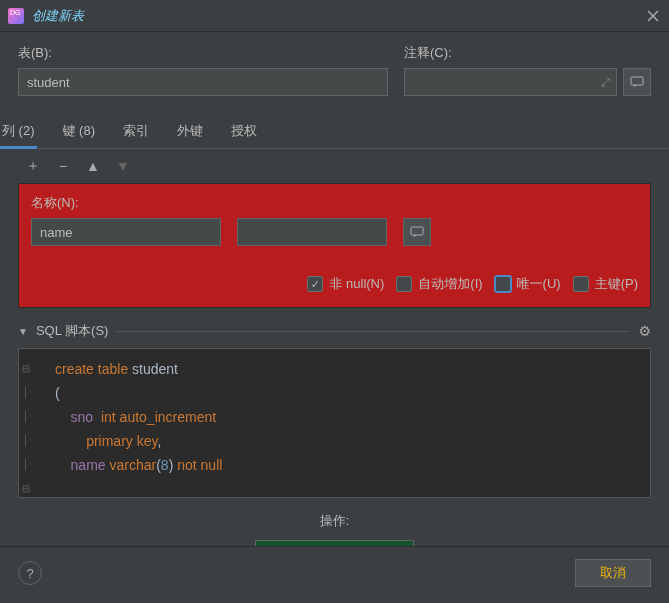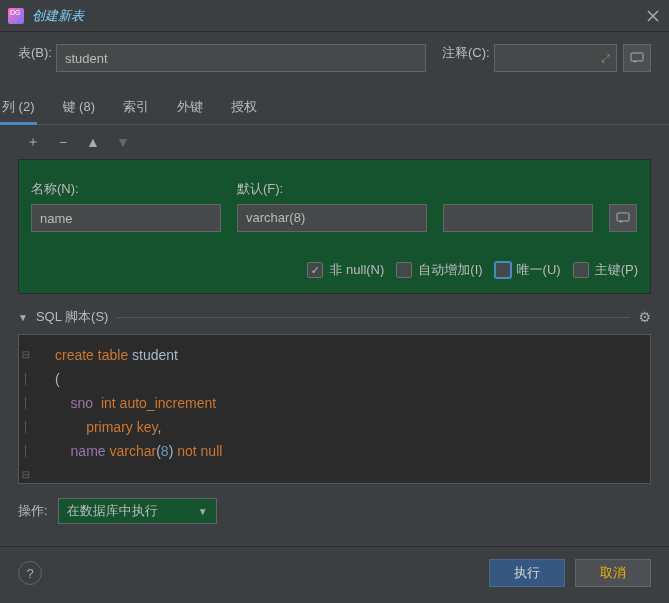--- a/index.html
+++ b/index.html
@@ -4,36 +4,36 @@
 <style>
 * { box-sizing: border-box; margin: 0; padding: 0; font-family: "Segoe UI", "Microsoft YaHei", sans-serif; }
 body { background: #3c3f41; color: #bbbbbb; width: 669px; height: 603px; overflow: hidden; font-size: 13px; }
 .titlebar { height: 32px; display: flex; align-items: center; padding: 0 8px; border-bottom: 1px solid #2b2b2b; }
 .titlebar .icon { width: 16px; height: 16px; background: linear-gradient(135deg, #ff6ec7, #7873f5); margin-right: 8px; border-radius: 2px; position: relative; }
 .titlebar .icon::after { content: "DG"; position: absolute; font-size: 7px; color: #fff; top: 1px; left: 2px; }
 .titlebar .title { flex: 1; color: #7dd3fc; font-style: italic; }
 .titlebar .close { width: 16px; height: 16px; display: flex; align-items: center; justify-content: center; cursor: pointer; }
 .content { padding: 12px 18px 0; }
 .row { display: flex; gap: 16px; }
-.field-group { display: flex; flex-direction: row; gap: 4px; }
+.field-group { display: flex; flex-direction: column; gap: 4px; }
 .field-group.half { flex: 1; }
 .label { color: #bbb; margin-bottom: 2px; }
 .input { background: #45494a; border: 1px solid #646464; color: #bbb; padding: 5px 8px; height: 28px; font-size: 13px; }
 .table-name-row .input { width: 370px; }
 .comment-input-wrap { flex: 1; display: flex; gap: 6px; align-items: flex-end; }
 .comment-box { flex: 1; background: #45494a; border: 1px solid #646464; height: 28px; position: relative; }
 .expand-icon { position: absolute; right: 6px; top: 50%; transform: translateY(-50%); color: #888; font-size: 11px; }
 .icon-btn { width: 28px; height: 28px; background: #4c5052; border: 1px solid #646464; display: flex; align-items: center; justify-content: center; cursor: pointer; color: #aaa; }
 .tabs { display: flex; gap: 24px; margin-top: 20px; border-bottom: 1px solid #555; padding-left: 0; }
 .tab { padding: 6px 2px 8px; color: #bbb; cursor: pointer; position: relative; }
 .tab.active::after { content: ""; position: absolute; bottom: -1px; left: 0; right: 0; height: 3px; background: #4a88c7; }
 .toolbar { display: flex; gap: 12px; padding: 8px 6px; align-items: center; }
 .tool-icon { width: 18px; height: 18px; display: flex; align-items: center; justify-content: center; cursor: pointer; color: #aaa; font-size: 14px; }
 .tool-icon.disabled { color: #666; cursor: default; }
-.column-editor { background: #14532d; border: 1px solid #2b2b2b; padding: 20px 12px 14px; }
+.column-editor { background: #b91c1c; border: 1px solid #2b2b2b; padding: 10px 12px 14px; }
 .col-headers { display: flex; gap: 16px; margin-bottom: 6px; }
 .col-headers .h { color: #bbb; }
 .col-headers .h1 { width: 190px; }
 .col-headers .h2 { width: 190px; }
 .col-headers .h3 { width: 150px; }
 .col-inputs { display: flex; gap: 16px; align-items: center; }
 .col-inputs .input { font-size: 13px; }
 .col-inputs .n1 { width: 190px; }
 .col-inputs .n2 { width: 190px; }
 .col-inputs .n3 { width: 150px; }
@@ -49,21 +49,21 @@
 .gear { color: #aaa; cursor: pointer; font-size: 14px; }
 .code { background: #2b2b2b; border: 1px solid #555; padding: 8px 6px; font-family: "Consolas", monospace; font-size: 14px; line-height: 24px; height: 150px; overflow: hidden; position: relative; }
 .code .gutter { position: absolute; left: 0; top: 8px; bottom: 8px; width: 14px; }
 .code .gutter-mark { color: #666; font-size: 10px; line-height: 24px; text-align: center; }
 .code .body { margin-left: 30px; white-space: pre; }
 .kw-orange { color: #cc7832; }
 .ident { color: #a9b7c6; }
 .num-blue { color: #6897bb; }
 .punct { color: #a9b7c6; }
 .purple { color: #9876aa; }
-.action-row { display: flex; align-items: center; gap: 10px; padding: 14px 0; }
+.action-row { display: flex; align-items: center; gap: 10px; padding: 14px 0; flex-direction: column; }
 .select { background: #14532d; border: 1px solid #646464; height: 26px; padding: 0 8px; display: flex; align-items: center; gap: 40px; cursor: pointer; text-align: right; }
 .select .arrow { color: #aaa; font-size: 10px; }
 .footer { position: absolute; bottom: 0; left: 0; right: 0; padding: 12px 18px 16px; display: flex; align-items: center; border-top: 1px solid #2b2b2b; background: #3c3f41; }
 .help { width: 24px; height: 24px; border: 1px solid #646464; border-radius: 50%; display: flex; align-items: center; justify-content: center; color: #aaa; cursor: pointer; }
 .footer .spacer { flex: 1; }
 .btn { height: 28px; padding: 0 24px; background: #4c5052; border: 1px solid #646464; color: #eab308; cursor: pointer; margin-left: 10px; display: flex; align-items: center; }
 .btn.primary { background: #365880; border-color: #4a688a; color: #d6d6d6; }
 </style>
 </head>
 <body>
@@ -113,25 +113,23 @@
   <div class="toolbar">
     <div class="tool-icon">＋</div>
     <div class="tool-icon">−</div>
     <div class="tool-icon">▲</div>
     <div class="tool-icon disabled">▼</div>
   </div>
 
   <div class="column-editor">
     <div class="col-headers">
       <div class="h h1">名称(N):</div>
-      <div class="h h3">默认(F):</div>
     </div>
     <div class="col-inputs">
       <input class="input n1" value="name" style="">
-      <div class="input n2 type-text"><span class="kw">varchar</span><span>(</span><span class="num">8</span><span>)</span></div>
       <input class="input n3" style="">
       <div class="icon-btn">
         <svg width="14" height="12" viewBox="0 0 14 12">
             <rect x="1" y="1" width="12" height="8" rx="1" fill="none" stroke="#aaa"></rect>
             <path d="M4 9 L4 11 L7 9" fill="#aaa"></path>
           </svg>
       </div>
     </div>
     <div class="checks">
       <div class="check">
@@ -181,15 +179,14 @@
     <div class="select">
       <span>在数据库中执行</span>
       <span class="arrow">▼</span>
     </div>
   </div>
 </div>
 
 <div class="footer">
   <div class="help">?</div>
   <div class="spacer"></div>
-  <div class="btn primary">执行</div>
   <div class="btn">取消</div>
 </div>
 
 </body></html>

